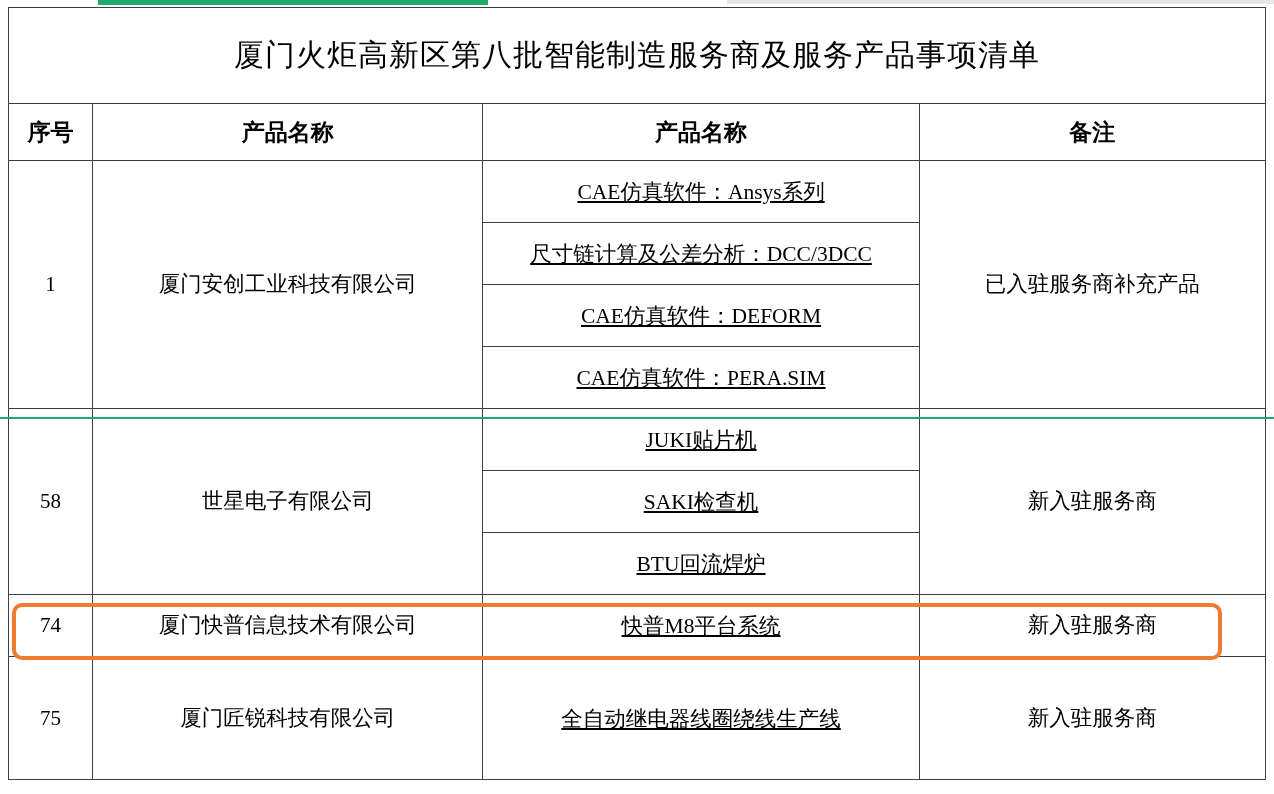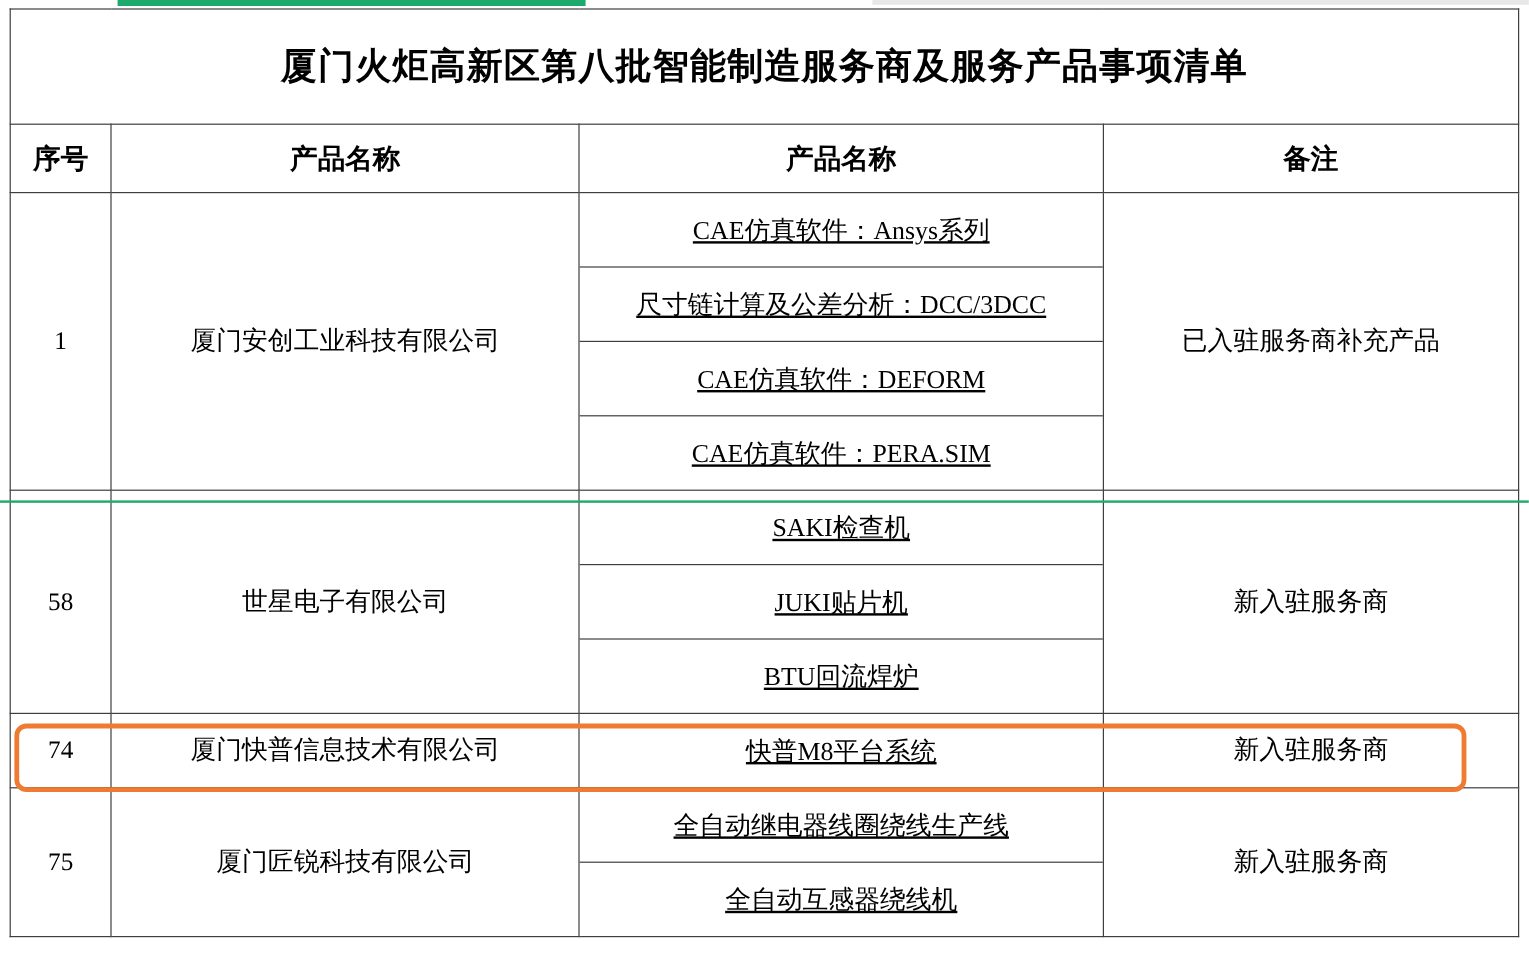--- a/index.html
+++ b/index.html
@@ -58,21 +58,21 @@
   table.main td, table.main th {
     border: 1px solid #3f3f3f;
     padding: 0;
     vertical-align: middle;
     text-align: center;
   }
 
   .title-cell {
     height: 95px;
     font-size: 30px;
-    font-weight: bold;
+    font-weight: normal;
     letter-spacing: 1px;
     border-left: 1px solid #3f3f3f;
     border-right: 1px solid #3f3f3f;
     border-top: 1px solid #3f3f3f;
   }
 
   .hdr td {
     height: 56px;
     font-size: 23px;
     font-weight: bold;
@@ -189,24 +189,24 @@
         <td class="cell-text">已入驻服务商补充产品</td>
       </tr>
 
       <tr class="grp73">
         <td class="cell-text cell-no">58</td>
         <td class="cell-text">世星电子有限公司</td>
         <td class="products">
           <table class="sub">
             <tbody>
               <tr>
+                  <td>JUKI贴片机</td>
+                </tr>
+              <tr>
                   <td>SAKI检查机</td>
-                </tr>
-              <tr>
-                  <td>JUKI贴片机</td>
                 </tr>
               <tr>
                   <td>BTU回流焊炉</td>
                 </tr>
             </tbody>
           </table>
         </td>
         <td class="cell-text">新入驻服务商</td>
       </tr>
 
@@ -227,23 +227,20 @@
 
       <tr class="grp75">
         <td class="cell-text cell-no">75</td>
         <td class="cell-text">厦门匠锐科技有限公司</td>
         <td class="products">
           <table class="sub">
             <tbody>
               <tr>
                   <td>全自动继电器线圈绕线生产线</td>
                 </tr>
-              <tr>
-                  <td>全自动互感器绕线机</td>
-                </tr>
             </tbody>
           </table>
         </td>
         <td class="cell-text">新入驻服务商</td>
       </tr>
     </tbody>
   </table>
 </div>
 
 <div class="green-sep" style="top:417px;"></div>

